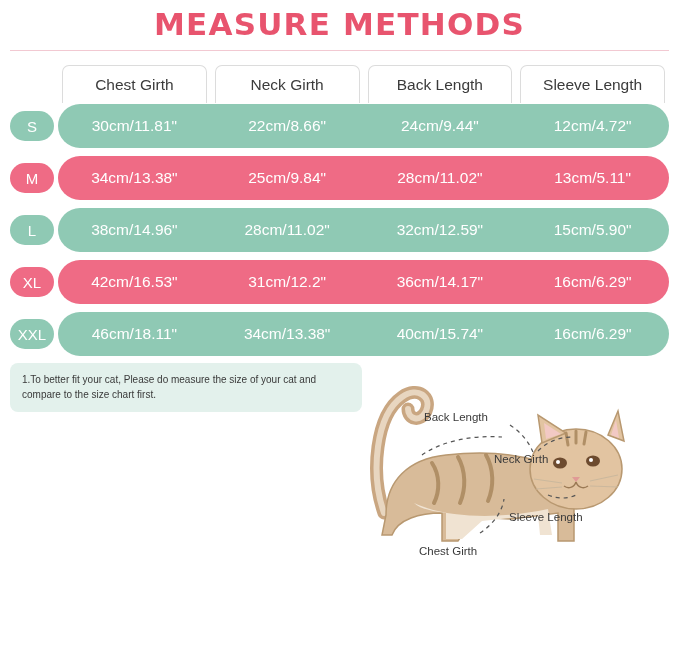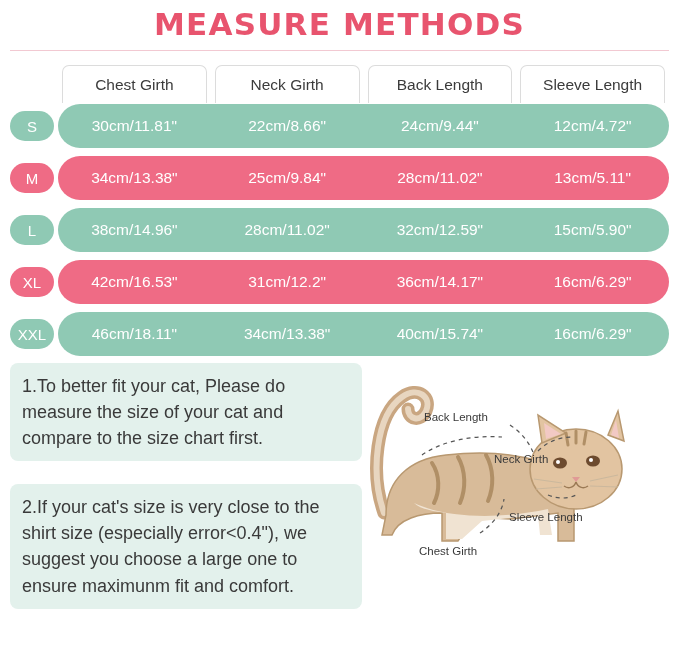--- a/index.html
+++ b/index.html
@@ -105,24 +105,24 @@
     padding: 0 10px;
   }
   .notes {
     width: 352px;
     flex: 0 0 352px;
   }
   .note {
     background: #e3f1ec;
     border-radius: 8px;
     padding: 10px 12px;
-    font-size: 18px;
+    font-size: 10px;
     line-height: 1.45;
     color: #3a3a3a;
-    margin-bottom: 23px;
+    margin-bottom: 14px;
   }
   .note.second { background: #e3f1ec; }
 
   
   .illus {
     flex: 1 1 auto;
     position: relative;
     height: 200px;
   }
   .cat-svg { position: absolute; left: 0; top: 0; }
@@ -204,21 +204,20 @@
       <div class="cell">16cm/6.29"</div>
     </div>
   </div>
 
 </div>
 
 <div class="bottom">
 
   <div class="notes">
     <div class="note">1.To better fit your cat, Please do measure the size of your cat and compare to the size chart first.</div>
-    <div class="note second">2.If your cat's size is very close to the shirt size (especially error&lt;0.4"), we suggest you choose a large one to ensure maximunm fit and comfort.</div>
   </div>
 
   <div class="illus">
     <svg class="cat-svg" width="300" height="205" viewBox="0 0 300 205">
 
       <path d="M22 150 C8 110 14 52 40 34 C56 23 70 34 64 48 C58 60 46 56 46 46" fill="none" stroke="#c9a681" stroke-width="13" stroke-linecap="round"></path>
       <path d="M22 150 C8 110 14 52 40 34 C56 23 70 34 64 48 C58 60 46 56 46 46" fill="none" stroke="#e8d6c0" stroke-width="6" stroke-linecap="round"></path>
 
       <path d="M24 152 C24 118 46 96 84 92 C120 88 150 90 176 98 C200 106 212 120 212 140
                L212 178 L196 178 L196 150 L150 156 L112 154 L96 178 L80 178 L80 150

